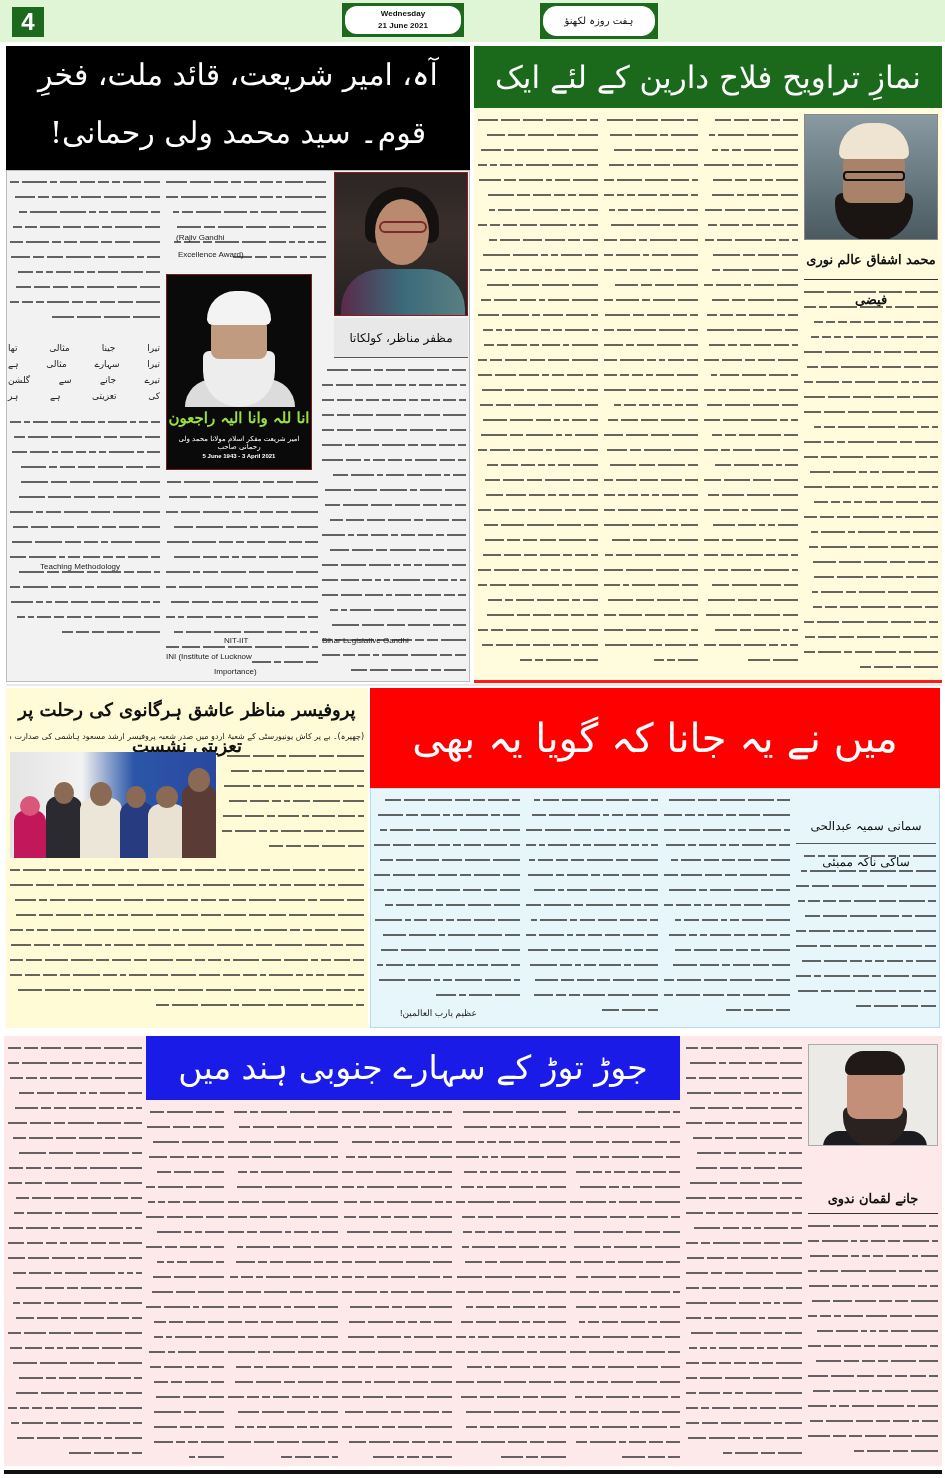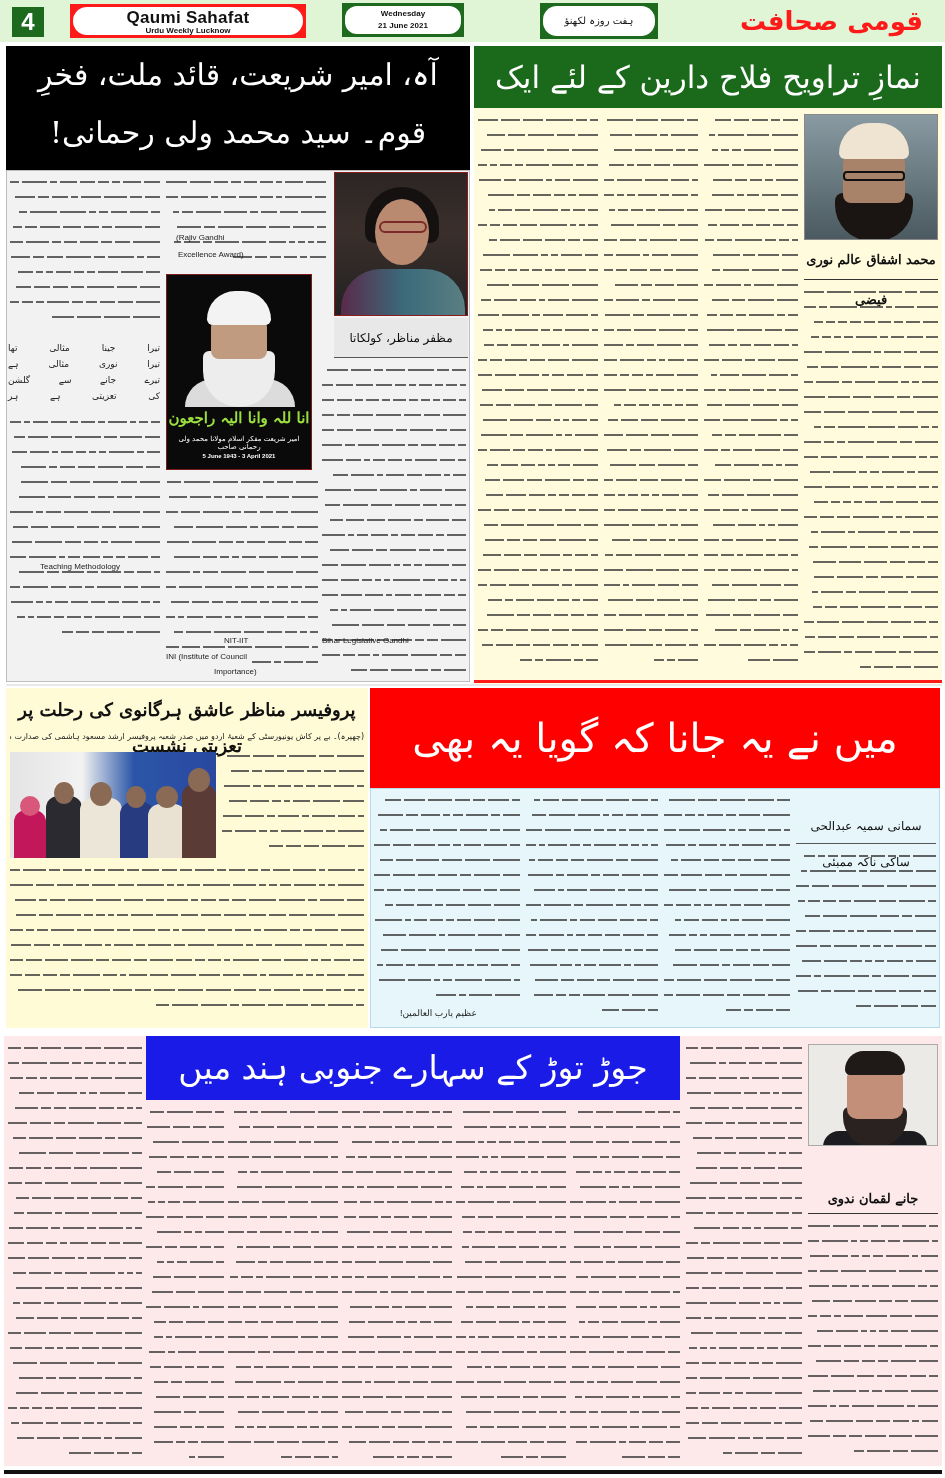--- a/index.html
+++ b/index.html
@@ -87,36 +87,29 @@
 
   .eng-inline { position: absolute; font: 8px "Liberation Sans", sans-serif; color: #222; }
   .poem { position: absolute; left: 8px; top: 340px; width: 152px; direction: rtl; font: 9px "DejaVu Sans", sans-serif; color: #222; }
   .poem .row { display: flex; justify-content: space-between; height: 16px; line-height: 16px; }
 </style>
 </head>
 <body>
 
 <div class="masthead">
   <div class="page-num">4</div>
-  <div class="eng-title-box">
-    <div class="eng-title-inner">
-      <div class="eng-title">Qaumi Sahafat</div>
-      <div class="eng-sub">Urdu Weekly Lucknow</div>
-    </div>
-  </div>
   <div class="date-box">
     <div class="date-inner">
       <div>Wednesday</div>
       <div>21 June 2021</div>
     </div>
   </div>
   <div class="weekly-box">
     <div class="weekly-inner">ہفت روزہ لکھنؤ</div>
   </div>
-  <div class="urdu-title">قومی صحافت</div>
 </div>
 
 <div class="hl hl-black">
   <span class="l1">آہ، امیر شریعت، قائد ملت، فخرِ قوم۔ سید محمد ولی رحمانی!</span>
   <span class="l2">آسمان تیری لحد پہ شبنم افشانی کرے</span>
 </div>
 <div class="art art-a"></div>
 
 <div class="photo ph-woman">
   <div class="hair"></div>
@@ -158,21 +151,21 @@
   </div>
 <div class="poem">
   <div class="row">
       <span>تیرا</span>
       <span>جینا</span>
       <span>مثالی</span>
       <span>تھا</span>
     </div>
   <div class="row">
       <span>تیرا</span>
-      <span>نوری</span>
+      <span>سہارے</span>
       <span>مثالی</span>
       <span>ہے</span>
     </div>
   <div class="row">
       <span>تیرے</span>
       <span>جانے</span>
       <span>سے</span>
       <span>گلشن</span>
     </div>
   <div class="row">
@@ -235,21 +228,21 @@
     <span class="ln"><span style="width: 13px; margin-left: 3px;"></span><span style="width: 17px; margin-left: 3px;"></span><span style="width: 22px; margin-left: 3px;"></span><span style="width: 18px; margin-left: 3px;"></span><span style="width: 22px; margin-left: 3px;"></span><span style="width: 27px; margin-left: 3px;"></span></span>
     <span class="ln"><span style="width: 25px; margin-left: 3px;"></span><span style="width: 11px; margin-left: 3px;"></span><span style="width: 9px; margin-left: 3px;"></span><span style="width: 20px; margin-left: 3px;"></span><span style="width: 12px; margin-left: 3px;"></span><span style="width: 23px; margin-left: 3px;"></span><span style="width: 13px; margin-left: 3px;"></span><span style="width: 10px; margin-left: 3px;"></span></span>
     <span class="ln"><span style="width: 11px; margin-left: 3px;"></span><span style="width: 12px; margin-left: 3px;"></span><span style="width: 26px; margin-left: 3px;"></span><span style="width: 26px; margin-left: 3px;"></span><span style="width: 6px; margin-left: 3px;"></span><span style="width: 12px; margin-left: 3px;"></span><span style="width: 12px; margin-left: 3px;"></span><span style="width: 18px; margin-left: 3px;"></span></span>
     <span class="ln"><span style="width: 22px; margin-left: 3px;"></span><span style="width: 10px; margin-left: 3px;"></span><span style="width: 13px; margin-left: 3px;"></span><span style="width: 21px; margin-left: 3px;"></span><span style="width: 18px; margin-left: 3px;"></span><span style="width: 15.5291px; margin-left: 3px;"></span></span>
   </div>
 <div class="eng-inline" style="left:176px; top:233px;">(Rajiv Gandhi</div>
 <div class="eng-inline" style="left:178px; top:250px;">Excellence Award)</div>
 <div class="eng-inline" style="left:40px; top:562px;">Teaching Methodology</div>
 <div class="eng-inline" style="left:322px; top:636px;">Bihar Legislative Gandhi</div>
 <div class="eng-inline" style="left:224px; top:636px;">NIT-IIT</div>
-<div class="eng-inline" style="left:166px; top:652px;">INI (Institute of Council</div>
+<div class="eng-inline" style="left:166px; top:652px;">INI (Institute of Lucknow</div>
 <div class="eng-inline" style="left:214px; top:667px;">Importance)</div>
 
 <div class="hl hl-green">نمازِ تراویح فلاح دارین کے لئے ایک عظیم ذریعہ!</div>
 <div class="art art-b"></div>
 <div class="photo ph-man1">
   <div class="beard"></div>
   <div class="face"></div>
   <div class="glasses"></div>
   <div class="cap-hat"></div>
 </div>

